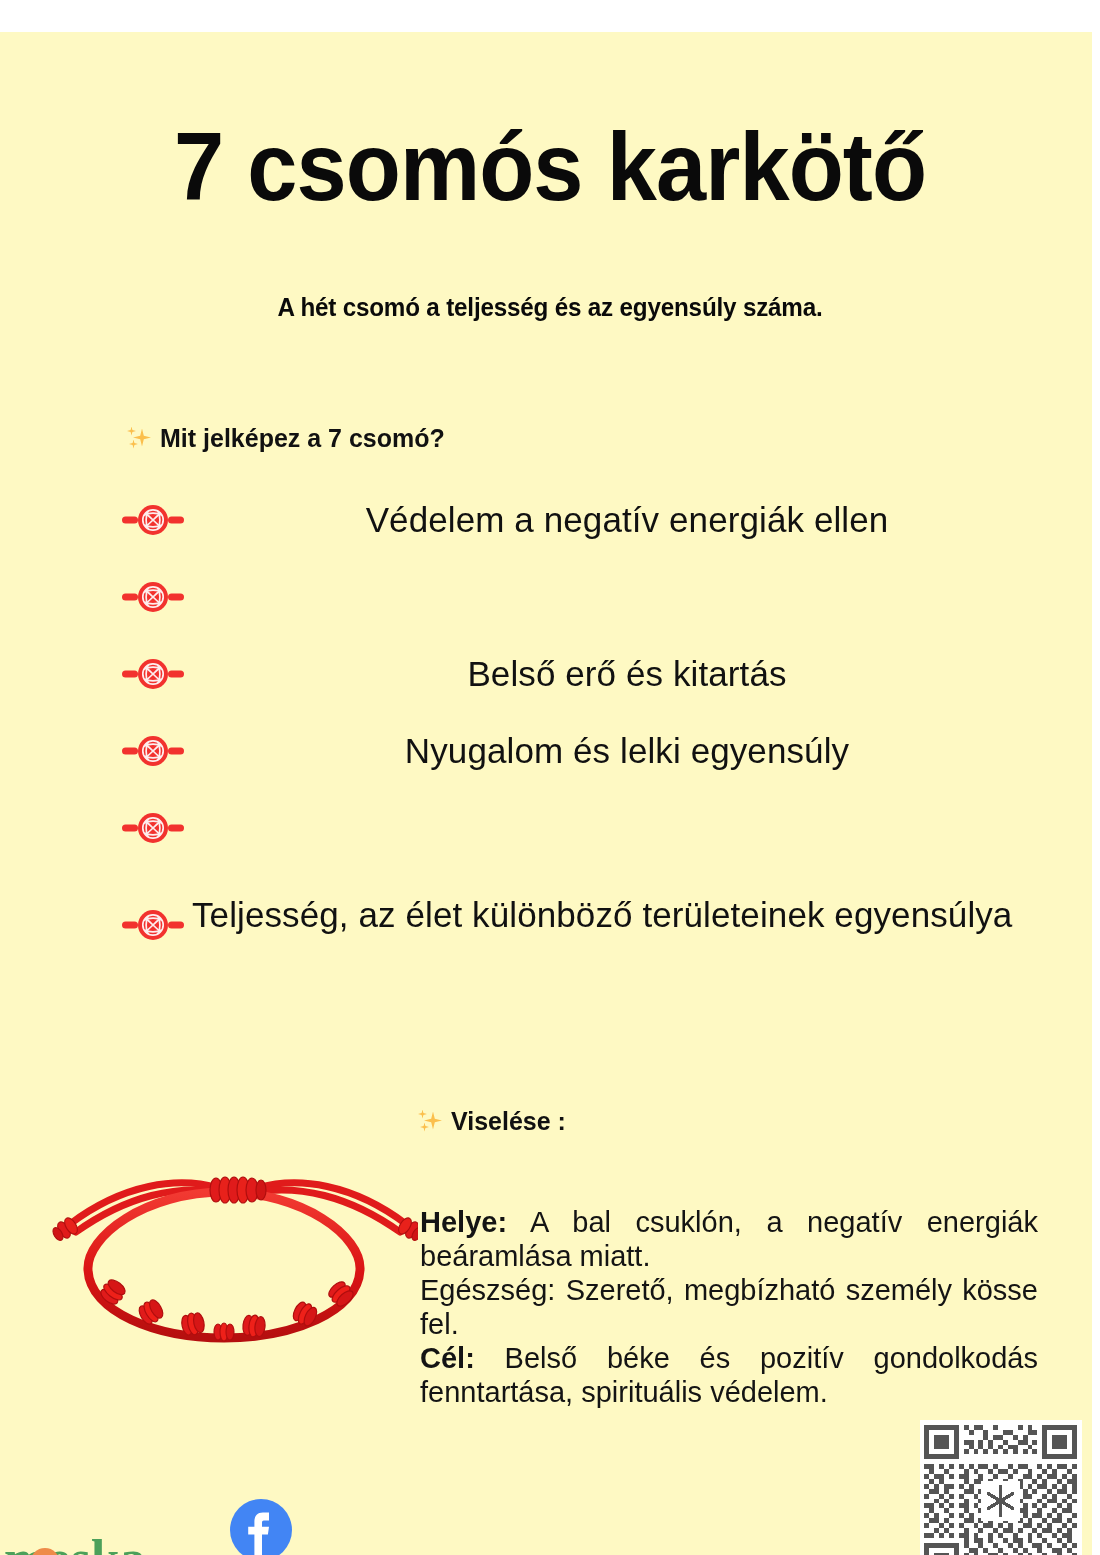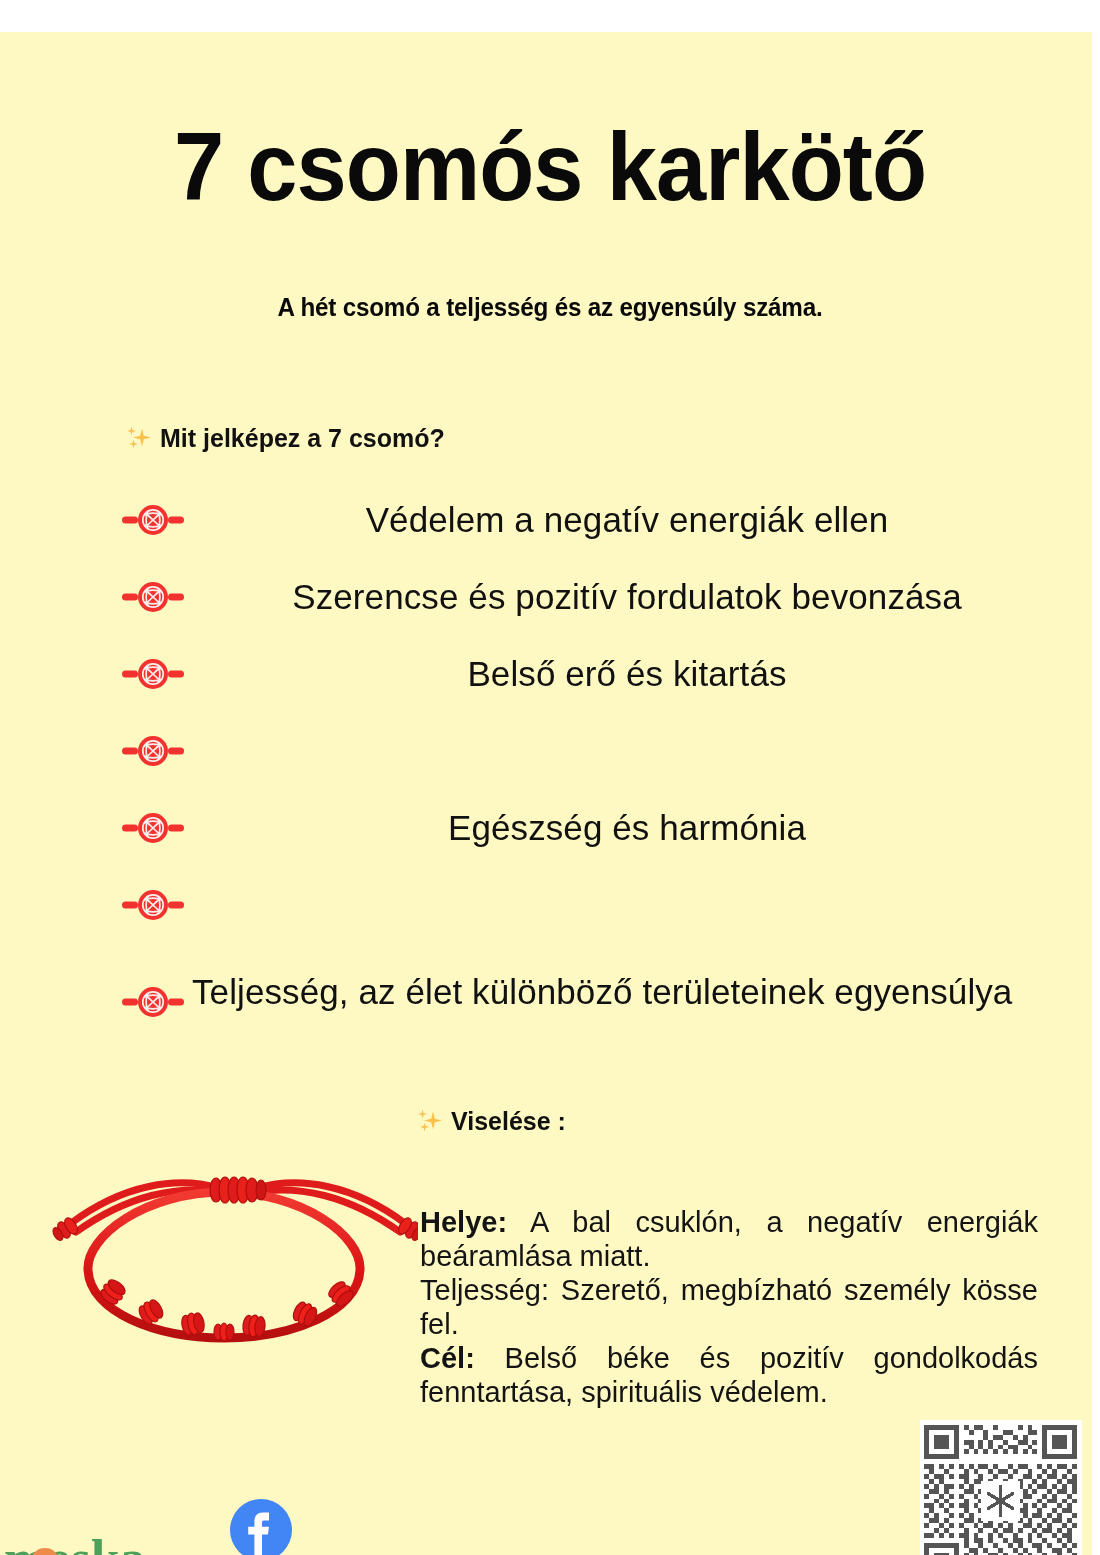--- a/index.html
+++ b/index.html
@@ -249,21 +249,20 @@
             <circle cx="31" cy="16" r="10.2"></circle>
             <path d="M22.2 11 C27 8.5, 35 8.5, 39.8 11"></path>
             <path d="M22.2 21 C27 23.5, 35 23.5, 39.8 21"></path>
             <path d="M26 7.2 C23.5 12, 23.5 20, 26 24.8"></path>
             <path d="M36 7.2 C38.5 12, 38.5 20, 36 24.8"></path>
             <path d="M24 9.5 C29 14, 33 18, 38 22.5"></path>
             <path d="M38 9.5 C33 14, 29 18, 24 22.5"></path>
           </g>
         </svg>
       </span>
-      <span class="sym-text">Szerencse és pozitív fordulatok bevonzása</span>
     </div>
 
     <div class="sym-item">
       <span class="knot-bullet">
         <svg viewBox="0 0 62 32" width="62" height="32" xmlns="http://www.w3.org/2000/svg">
           <rect x="0" y="12.5" width="16" height="7" rx="3.5" fill="#F2322E"></rect>
           <rect x="46" y="12.5" width="16" height="7" rx="3.5" fill="#F2322E"></rect>
           <circle cx="31" cy="16" r="15" fill="#F2322E"></circle>
           <g stroke="#ffffff" stroke-width="1.7" fill="none" opacity="0.92">
             <circle cx="31" cy="16" r="10.2"></circle>
@@ -289,41 +288,23 @@
             <circle cx="31" cy="16" r="10.2"></circle>
             <path d="M22.2 11 C27 8.5, 35 8.5, 39.8 11"></path>
             <path d="M22.2 21 C27 23.5, 35 23.5, 39.8 21"></path>
             <path d="M26 7.2 C23.5 12, 23.5 20, 26 24.8"></path>
             <path d="M36 7.2 C38.5 12, 38.5 20, 36 24.8"></path>
             <path d="M24 9.5 C29 14, 33 18, 38 22.5"></path>
             <path d="M38 9.5 C33 14, 29 18, 24 22.5"></path>
           </g>
         </svg>
       </span>
+      <span class="sym-text">Nyugalom és lelki egyensúly</span>
     </div>
 
-    <div class="sym-item">
-      <span class="knot-bullet">
-        <svg viewBox="0 0 62 32" width="62" height="32" xmlns="http://www.w3.org/2000/svg">
-          <rect x="0" y="12.5" width="16" height="7" rx="3.5" fill="#F2322E"></rect>
-          <rect x="46" y="12.5" width="16" height="7" rx="3.5" fill="#F2322E"></rect>
-          <circle cx="31" cy="16" r="15" fill="#F2322E"></circle>
-          <g stroke="#ffffff" stroke-width="1.7" fill="none" opacity="0.92">
-            <circle cx="31" cy="16" r="10.2"></circle>
-            <path d="M22.2 11 C27 8.5, 35 8.5, 39.8 11"></path>
-            <path d="M22.2 21 C27 23.5, 35 23.5, 39.8 21"></path>
-            <path d="M26 7.2 C23.5 12, 23.5 20, 26 24.8"></path>
-            <path d="M36 7.2 C38.5 12, 38.5 20, 36 24.8"></path>
-            <path d="M24 9.5 C29 14, 33 18, 38 22.5"></path>
-            <path d="M38 9.5 C33 14, 29 18, 24 22.5"></path>
-          </g>
-        </svg>
-      </span>
-      <span class="sym-text">Egészség és harmónia</span>
-    </div>
 
     <div class="sym-item">
       <span class="knot-bullet">
         <svg viewBox="0 0 62 32" width="62" height="32" xmlns="http://www.w3.org/2000/svg">
           <rect x="0" y="12.5" width="16" height="7" rx="3.5" fill="#F2322E"></rect>
           <rect x="46" y="12.5" width="16" height="7" rx="3.5" fill="#F2322E"></rect>
           <circle cx="31" cy="16" r="15" fill="#F2322E"></circle>
           <g stroke="#ffffff" stroke-width="1.7" fill="none" opacity="0.92">
             <circle cx="31" cy="16" r="10.2"></circle>
             <path d="M22.2 11 C27 8.5, 35 8.5, 39.8 11"></path>
@@ -450,21 +431,21 @@
     <span class="sparkles-icon">
       <span class="s-big"></span>
         <span class="s-sm1"></span>
         <span class="s-sm2"></span>
     </span>
     <span>Viselése :</span>
   </div>
 
   <div id="wearing-body">
     <p><b>Helye:</b> <span>A bal csuklón, a negatív energiák beáramlása miatt.</span></p>
-    <p><span>Teljesség:</span> <span>Szerető, megbízható személy kösse fel.</span></p>
+    <p><span>Egészség:</span> <span>Szerető, megbízható személy kösse fel.</span></p>
     <p><b>Cél:</b> <span>Belső béke és pozitív gondolkodás fenntartása, spirituális védelem.</span></p>
   </div>
 
   <div id="footer-brand">
     <span class="fb-icon">
       <svg viewBox="0 0 64 64" width="64" height="64" xmlns="http://www.w3.org/2000/svg">
         <circle cx="32" cy="32" r="31" fill="#4285F4"></circle>
         <path d="M40 22.5h-5.2c-1.1 0-1.8.8-1.8 2v4.3h7l-1.1 7.6h-5.9V62h-7.6V36.4h-6.2v-7.6h6.2v-5.6c0-5.3 3.3-8.6 8.4-8.6H40z" fill="#ffffff"></path>
       </svg>
     </span>

